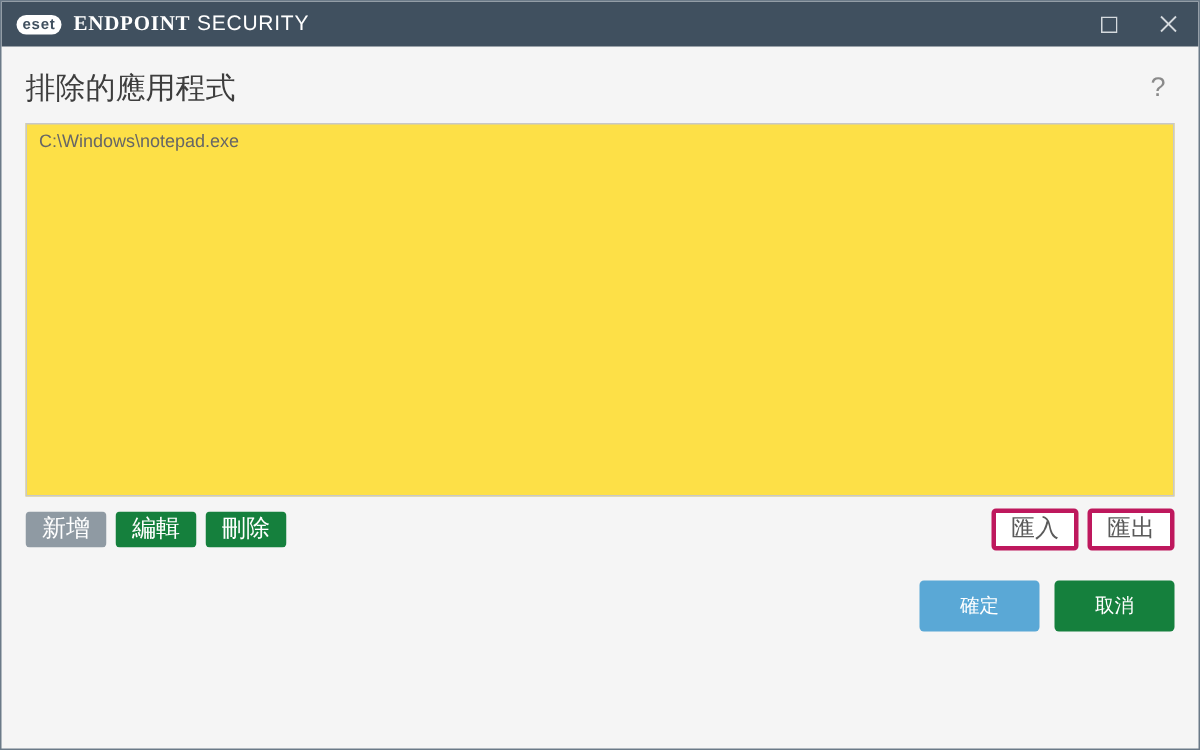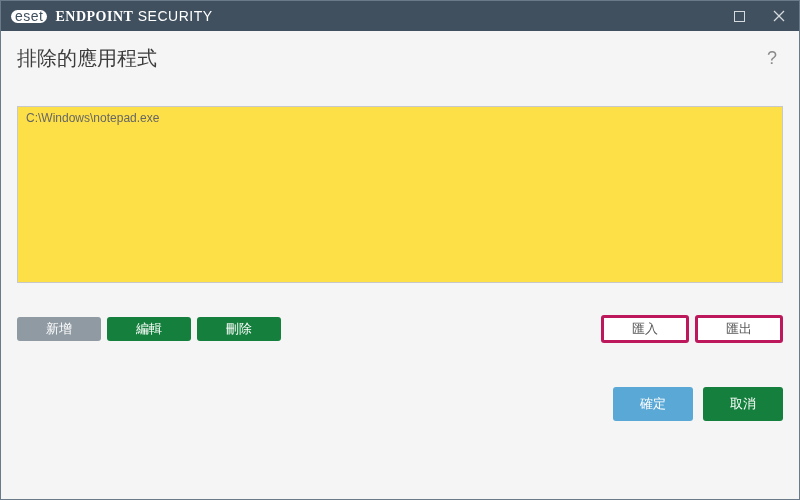--- a/index.html
+++ b/index.html
@@ -12,51 +12,51 @@
     .titlebar {
       height: 30px; background: #40505f;
       display: flex; align-items: center;
       padding: 0 0 0 10px; color: #fff;
     }
     .brand {
       display: flex; align-items: center; gap: 8px;
       font-size: 13px; letter-spacing: 0.5px;
     }
     .brandlogo {
-      display: inline-block; font-weight: 400; font-size: 14px;
+      display: inline-block; font-weight: 700; font-size: 10px;
       background: #fff; color: #40505f; border-radius: 7px;
       padding: 1px 4px; line-height: 11px;
     }
     .brandtext { font-weight: 300; font-size: 14px; }
     .brandtext b { font-weight: 600; font-family: Liberation Serif, serif; }
     .winctrls { margin-left: auto; display: flex; }
     .winbtn {
       width: 40px; height: 30px; display: flex;
       align-items: center; justify-content: center;
       cursor: pointer; color: #d5dade;
     }
-    .content { padding: 14px 16px 0 16px; height: 406px; display: flex; flex-direction: column; gap: 24px; }
+    .content { padding: 14px 16px 0 16px; height: 406px; display: flex; flex-direction: column; }
     .heading-row { display: flex; align-items: center; margin-bottom: 10px; }
     .heading { font-size: 20px; color: #3d3d3d; font-weight: 400; }
     .help {
       margin-left: auto; width: 22px; height: 22px;
       display: flex; align-items: center; justify-content: center;
       color: #8a8a8a; font-size: 18px; cursor: pointer;
     }
     .listbox {
       flex: 1; background: #fde047; border: 1px solid #c8c8c8;
       overflow-y: auto;
     }
     .listitem {
       padding: 4px 8px; color: #666; font-size: 12px;
       cursor: pointer;
     }
     .row-buttons { display: flex; gap: 6px; margin-top: 8px; align-items: center; }
     .smbtn {
-      font-size: 13px; padding: 3px 28px; border-radius: 3px;
+      font-size: 16px; padding: 3px 10px; border-radius: 3px;
       border: 1px solid transparent; cursor: pointer; line-height: 16px;
       color: #fff;
     }
     .smbtn.primary { background: #8f9aa3; }
     .smbtn.disabled { background: #15803d; color: #fff; cursor: default; }
     .smbtn.ghost {
       background: #fff; color: #5a5a5a; border: 3px solid #be185d;
     }
     .spacer { flex: 1; }
     .footer {

